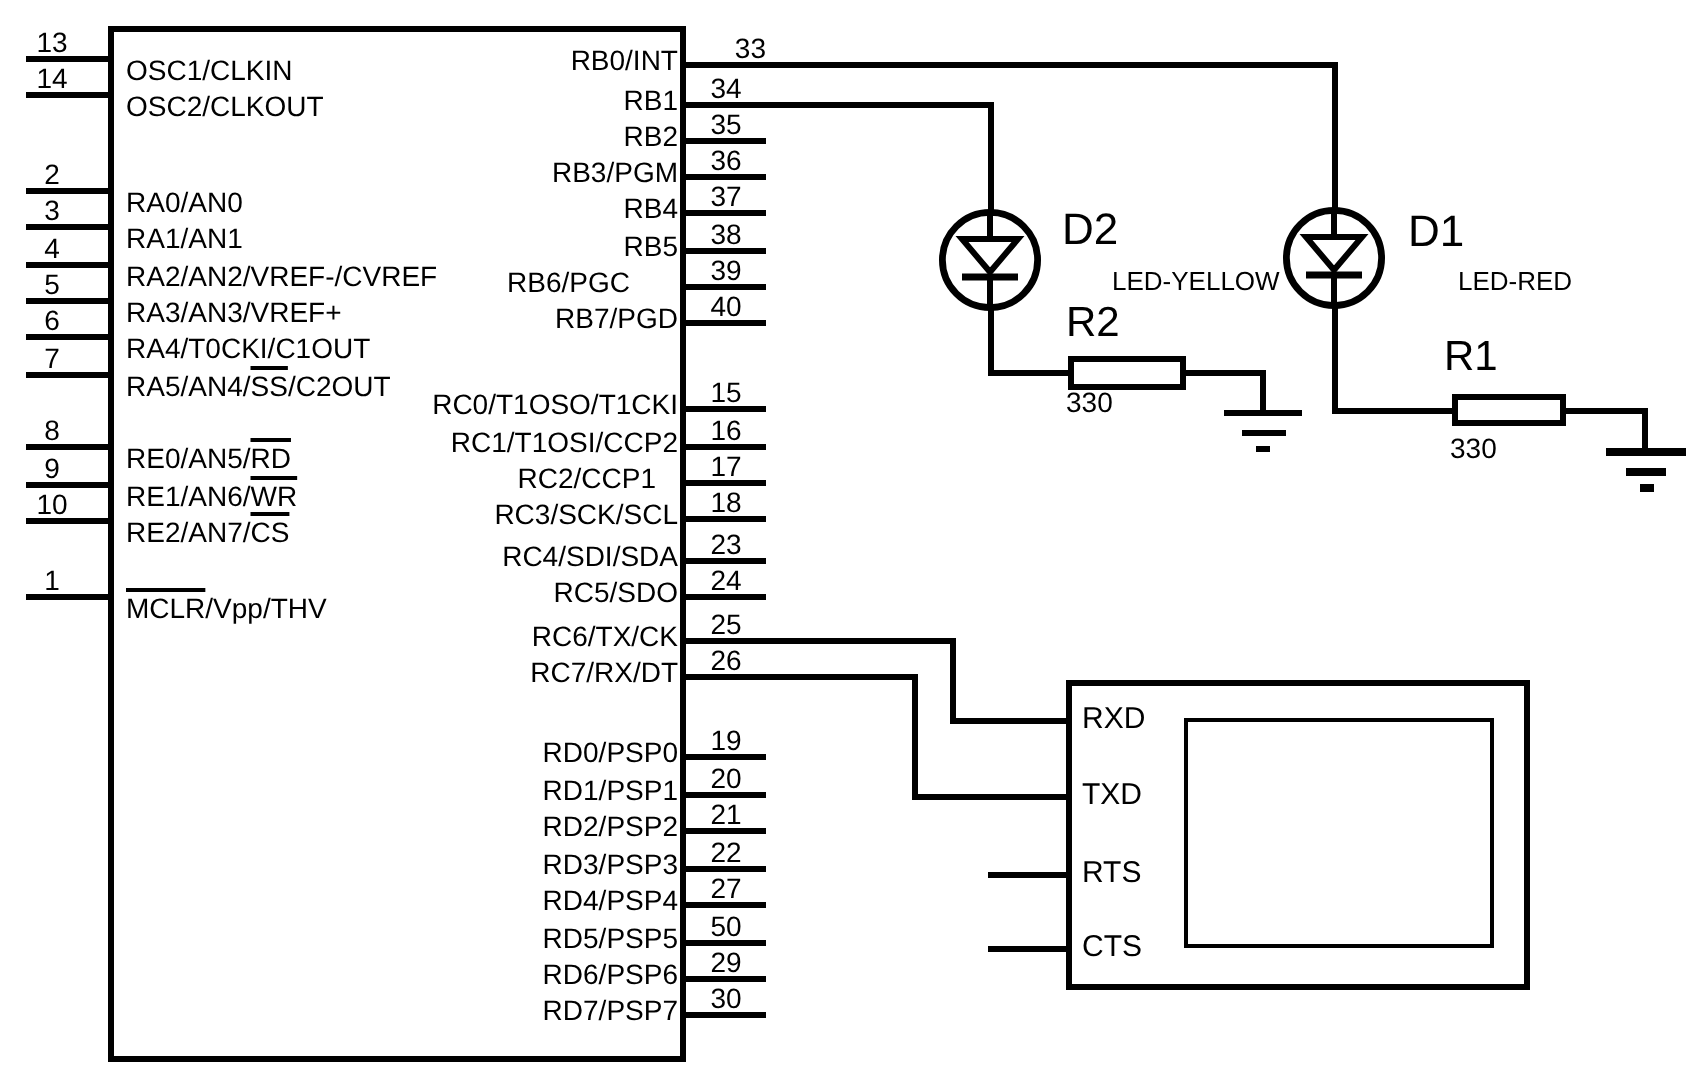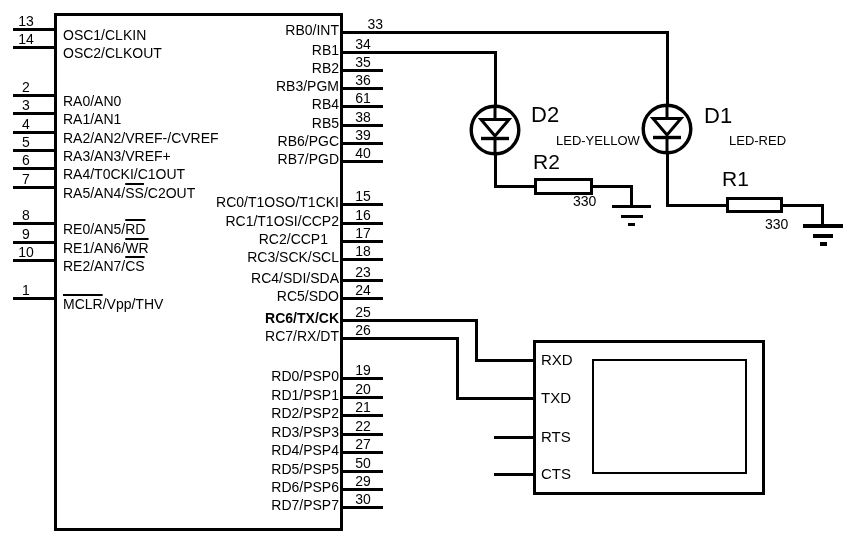--- a/index.html
+++ b/index.html
@@ -11,21 +11,21 @@
   .pin-num{position:absolute;font-size:14px;line-height:14px;text-align:center;white-space:nowrap;}
   .pin-label{position:absolute;font-size:14px;line-height:18px;white-space:nowrap;}
   .pin-label.right{text-align:right;}
   .ov{text-decoration:overline;text-decoration-thickness:1.5px;}
   .led-sym{position:absolute;}
   .res-box{position:absolute;border:3px solid #000;box-sizing:border-box;background:#fff;}
   .lbl{position:absolute;white-space:nowrap;}
   .ref-large{font-size:22px;line-height:22px;}
   .ref-mid{font-size:21px;line-height:21px;}
   .type-lbl{font-size:13px;line-height:13px;margin-left:27px;}
-  .val-lbl{font-size:14px;line-height:14px;margin-left:40px;}
+  .val-lbl{font-size:14px;line-height:14px;}
   .serial-box{position:absolute;left:533px;top:340px;width:232px;height:155px;
               border:3px solid #000;box-sizing:border-box;background:#fff;}
   .serial-screen{position:absolute;left:592px;top:359px;width:155px;height:115px;
                  border:2px solid #000;box-sizing:border-box;background:#fff;}
   .serial-label{position:absolute;font-size:15px;line-height:18px;white-space:nowrap;}
   .watermark{position:absolute;left:428px;top:266px;width:364px;height:36px;line-height:36px;
              text-align:center;font-size:33px;font-weight:bold;letter-spacing:0px;white-space:nowrap;}
 </style>
 </head>
 <body>
@@ -109,28 +109,28 @@
       <div class="wire" style="left: 341px; top: 51px; width: 42px; height: 3px;"></div>
       <div class="pin-num" style="left: 343px; top: 37px; width: 40px;">34</div>
       <div class="pin-label right" style="right: 511px; top: 41px;"><span>RB1</span></div>
       <div class="wire" style="left: 341px; top: 69px; width: 42px; height: 3px;"></div>
       <div class="pin-num" style="left: 343px; top: 55px; width: 40px;">35</div>
       <div class="pin-label right" style="right: 511px; top: 59px;"><span>RB2</span></div>
       <div class="wire" style="left: 341px; top: 87px; width: 42px; height: 3px;"></div>
       <div class="pin-num" style="left: 343px; top: 73px; width: 40px;">36</div>
       <div class="pin-label right" style="right: 511px; top: 77px;"><span>RB3/PGM</span></div>
       <div class="wire" style="left: 341px; top: 105px; width: 42px; height: 3px;"></div>
-      <div class="pin-num" style="left: 343px; top: 91px; width: 40px;">61</div>
+      <div class="pin-num" style="left: 343px; top: 91px; width: 40px;">37</div>
       <div class="pin-label right" style="right: 511px; top: 95px;"><span>RB4</span></div>
       <div class="wire" style="left: 341px; top: 124px; width: 42px; height: 3px;"></div>
       <div class="pin-num" style="left: 343px; top: 110px; width: 40px;">38</div>
       <div class="pin-label right" style="right: 511px; top: 114px;"><span>RB5</span></div>
       <div class="wire" style="left: 341px; top: 142px; width: 42px; height: 3px;"></div>
       <div class="pin-num" style="left: 343px; top: 128px; width: 40px;">39</div>
-      <div class="pin-label right" style="right: 511px; top: 132px;"><span>RB6/PGC</span></div>
+      <div class="pin-label right" style="right: 535px; top: 132px;"><span>RB6/PGC</span></div>
       <div class="wire" style="left: 341px; top: 160px; width: 42px; height: 3px;"></div>
       <div class="pin-num" style="left: 343px; top: 146px; width: 40px;">40</div>
       <div class="pin-label right" style="right: 511px; top: 150px;"><span>RB7/PGD</span></div>
       <div class="wire" style="left: 341px; top: 203px; width: 42px; height: 3px;"></div>
       <div class="pin-num" style="left: 343px; top: 189px; width: 40px;">15</div>
       <div class="pin-label right" style="right: 511px; top: 193px;"><span>RC0/T1OSO/T1CKI</span></div>
       <div class="wire" style="left: 341px; top: 222px; width: 42px; height: 3px;"></div>
       <div class="pin-num" style="left: 343px; top: 208px; width: 40px;">16</div>
       <div class="pin-label right" style="right: 511px; top: 212px;"><span>RC1/T1OSI/CCP2</span></div>
       <div class="wire" style="left: 341px; top: 240px; width: 42px; height: 3px;"></div>
@@ -140,21 +140,21 @@
       <div class="pin-num" style="left: 343px; top: 244px; width: 40px;">18</div>
       <div class="pin-label right" style="right: 511px; top: 248px;"><span>RC3/SCK/SCL</span></div>
       <div class="wire" style="left: 341px; top: 279px; width: 42px; height: 3px;"></div>
       <div class="pin-num" style="left: 343px; top: 265px; width: 40px;">23</div>
       <div class="pin-label right" style="right: 511px; top: 269px;"><span>RC4/SDI/SDA</span></div>
       <div class="wire" style="left: 341px; top: 297px; width: 42px; height: 3px;"></div>
       <div class="pin-num" style="left: 343px; top: 283px; width: 40px;">24</div>
       <div class="pin-label right" style="right: 511px; top: 287px;"><span>RC5/SDO</span></div>
       <div class="wire" style="left: 341px; top: 319px; width: 42px; height: 3px;"></div>
       <div class="pin-num" style="left: 343px; top: 305px; width: 40px;">25</div>
-      <div class="pin-label right" style="right: 511px; top: 309px; font-weight: bold;"><span>RC6/TX/CK</span></div>
+      <div class="pin-label right" style="right: 511px; top: 309px;"><span>RC6/TX/CK</span></div>
       <div class="wire" style="left: 341px; top: 337px; width: 42px; height: 3px;"></div>
       <div class="pin-num" style="left: 343px; top: 323px; width: 40px;">26</div>
       <div class="pin-label right" style="right: 511px; top: 327px;"><span>RC7/RX/DT</span></div>
       <div class="wire" style="left: 341px; top: 377px; width: 42px; height: 3px;"></div>
       <div class="pin-num" style="left: 343px; top: 363px; width: 40px;">19</div>
       <div class="pin-label right" style="right: 511px; top: 367px;"><span>RD0/PSP0</span></div>
       <div class="wire" style="left: 341px; top: 396px; width: 42px; height: 3px;"></div>
       <div class="pin-num" style="left: 343px; top: 382px; width: 40px;">20</div>
       <div class="pin-label right" style="right: 511px; top: 386px;"><span>RD1/PSP1</span></div>
       <div class="wire" style="left: 341px; top: 414px; width: 42px; height: 3px;"></div>

